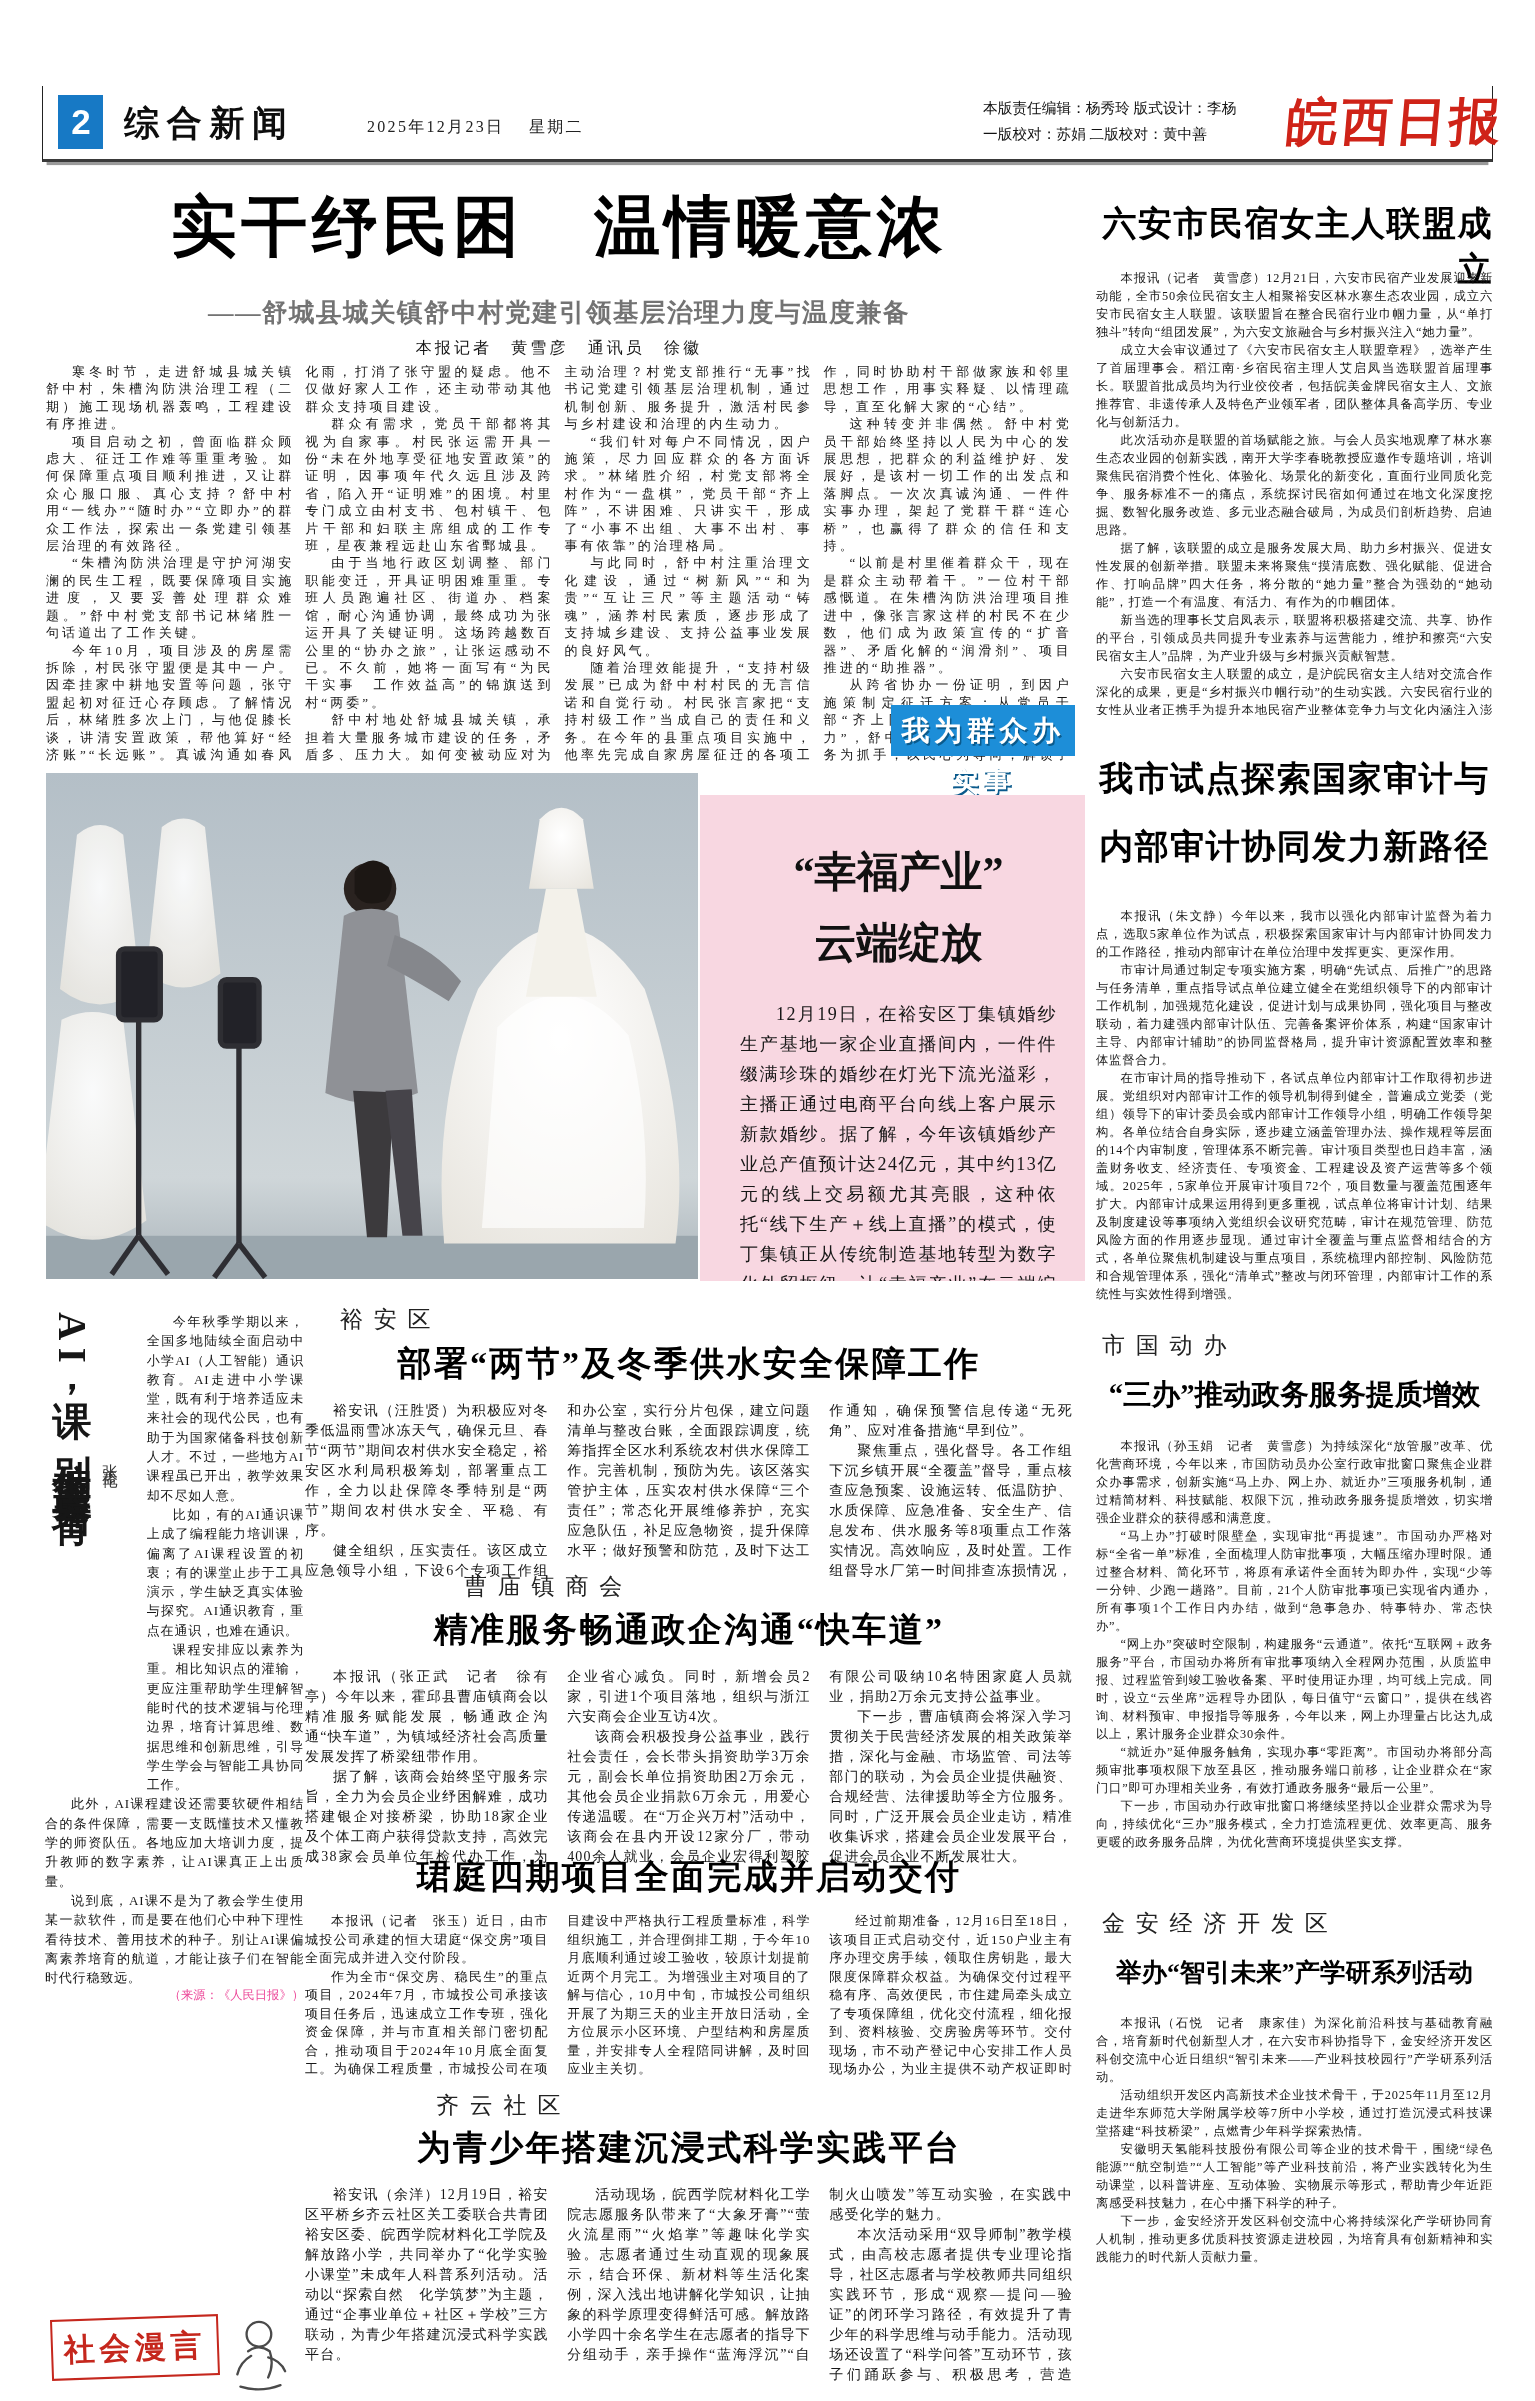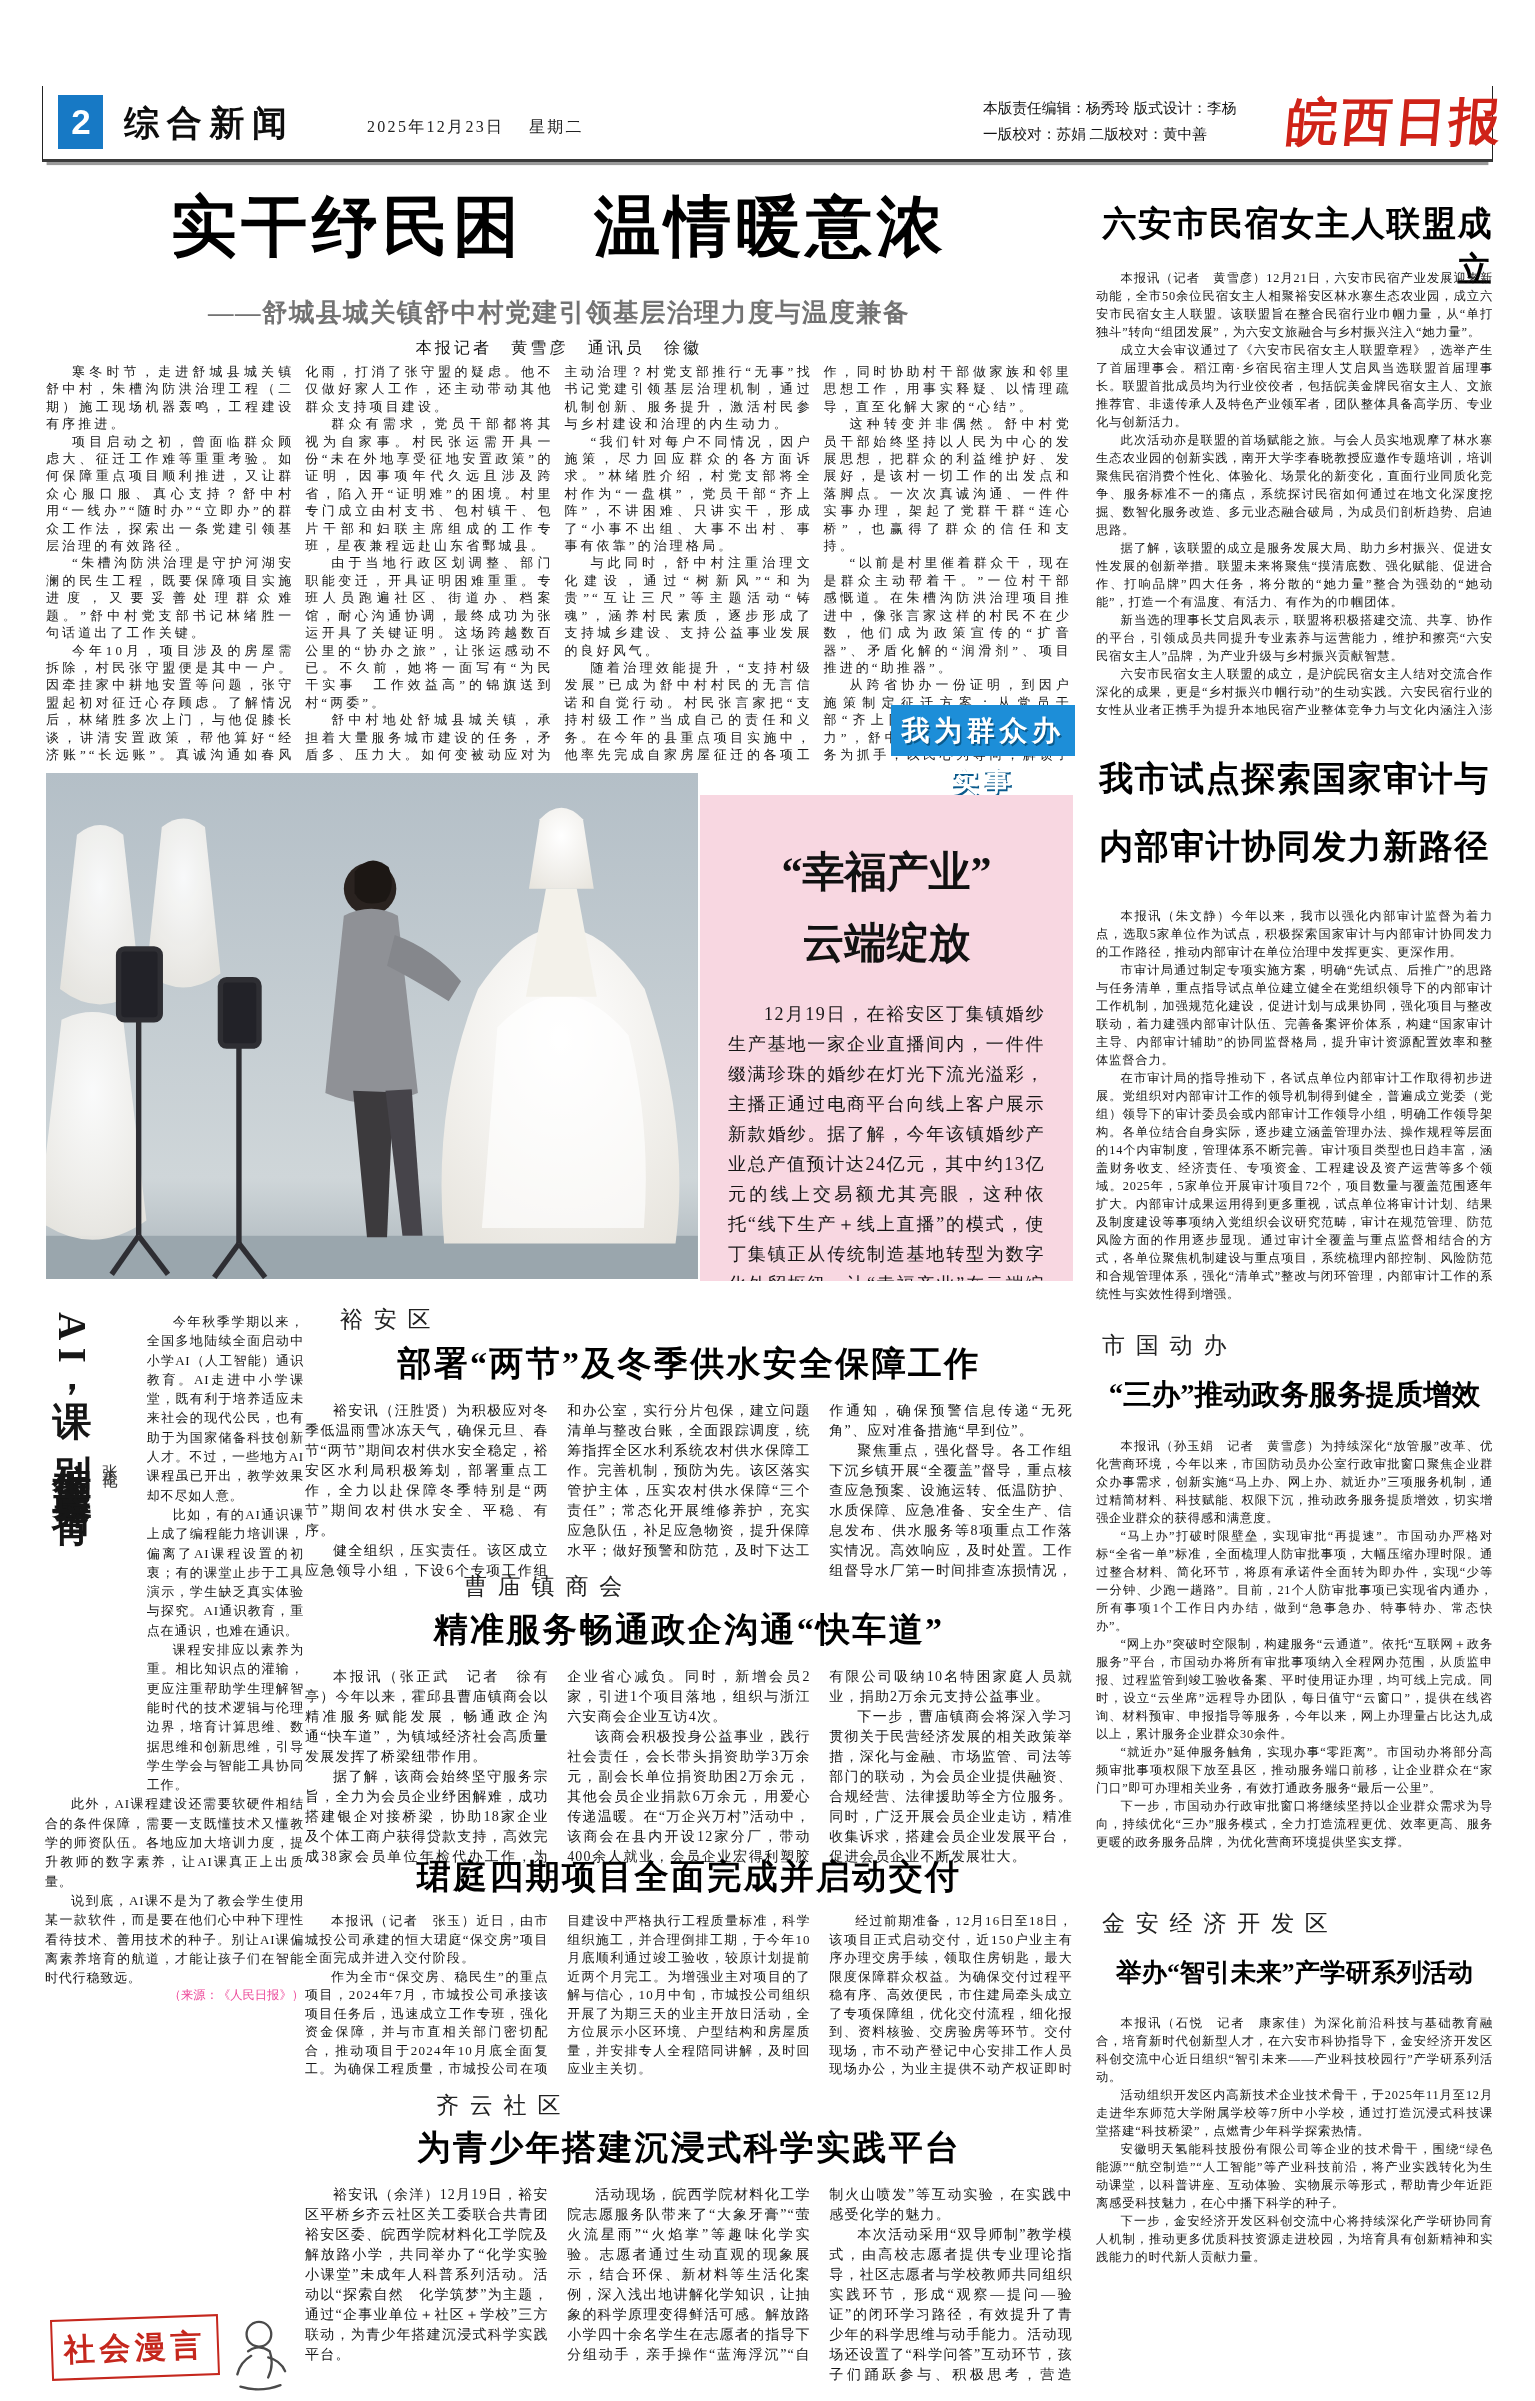--- a/index.html
+++ b/index.html
@@ -27,21 +27,21 @@
   .lead-body{position:absolute;left:46px;top:363px;width:1026px;height:411px;overflow:hidden;
              column-count:4;column-gap:10.8px;font-size:13px;line-height:17.4px;letter-spacing:3.1px;
              text-align:justify;}
   .lead-body p,.body p{margin:0;text-indent:2em;}
   
   .badge{position:absolute;left:891px;top:705px;width:184px;height:51px;background:#1d8ed8;
          color:#fff;font-weight:900;font-size:28px;text-align:center;line-height:51px;letter-spacing:4.6px;
          text-shadow:1.5px 1.5px 0 #0a5a8c;font-family:"Liberation Sans",sans-serif;}
   
   .photo{position:absolute;left:46px;top:773px;width:652px;height:506px;overflow:hidden;background:#b9c3ca;}
-  .pink{position:absolute;left:700px;top:795px;width:373px;height:486px;background:#f8d7e1;overflow:hidden;}
+  .pink{position:absolute;left:700px;top:795px;width:373px;height:486px;background:#f8d7e1;overflow:hidden;padding-left:12px;}
   .pink-title{margin-top:42px;text-align:center;font-size:42px;font-weight:900;line-height:71px;color:#111;}
   .pink-cap{margin:20px 28px 0 28px;font-size:18px;line-height:30px;letter-spacing:1.5px;text-align:justify;text-indent:2em;}
   
   .eyebrow{position:absolute;font-size:23px;letter-spacing:10.8px;color:#222;}
   .hl-c{position:absolute;text-align:center;font-weight:900;color:#000;}
   .body{position:absolute;overflow:hidden;text-align:justify;}
   .side-body{font-size:12.3px;line-height:18px;letter-spacing:0.8px;}
   .mid-body{column-count:3;column-gap:18.5px;font-size:14px;line-height:20px;letter-spacing:1.2px;}
   
   .comm{position:absolute;left:45px;top:1312px;width:259px;height:991px;overflow:hidden;}

